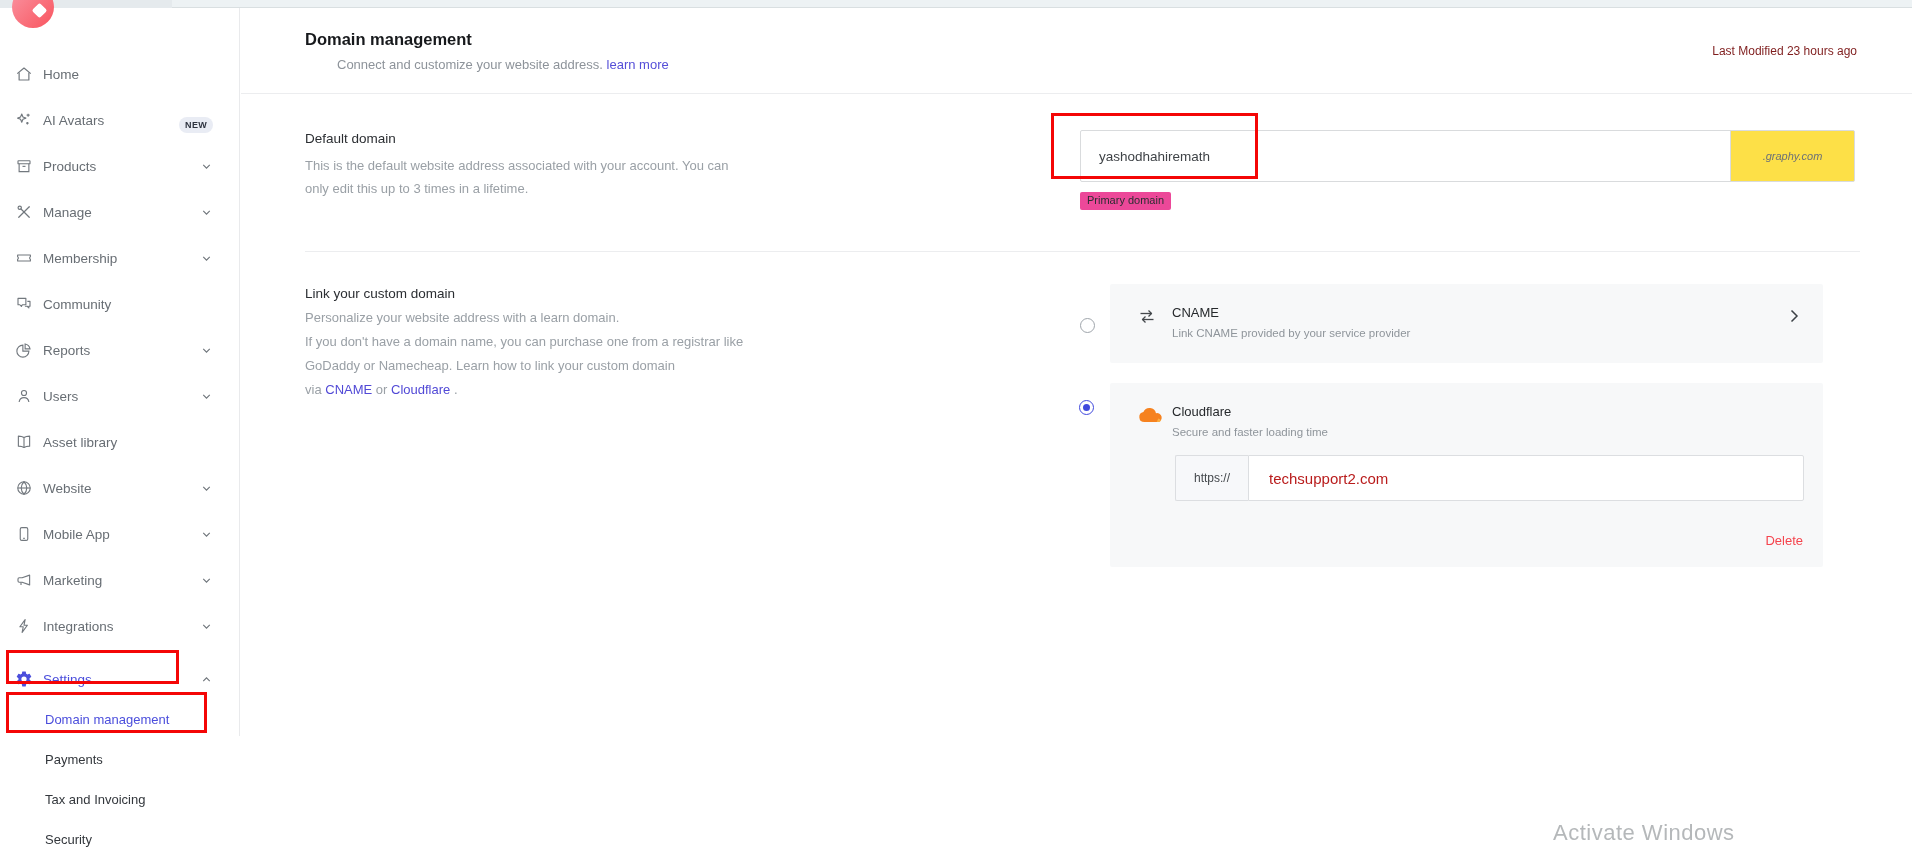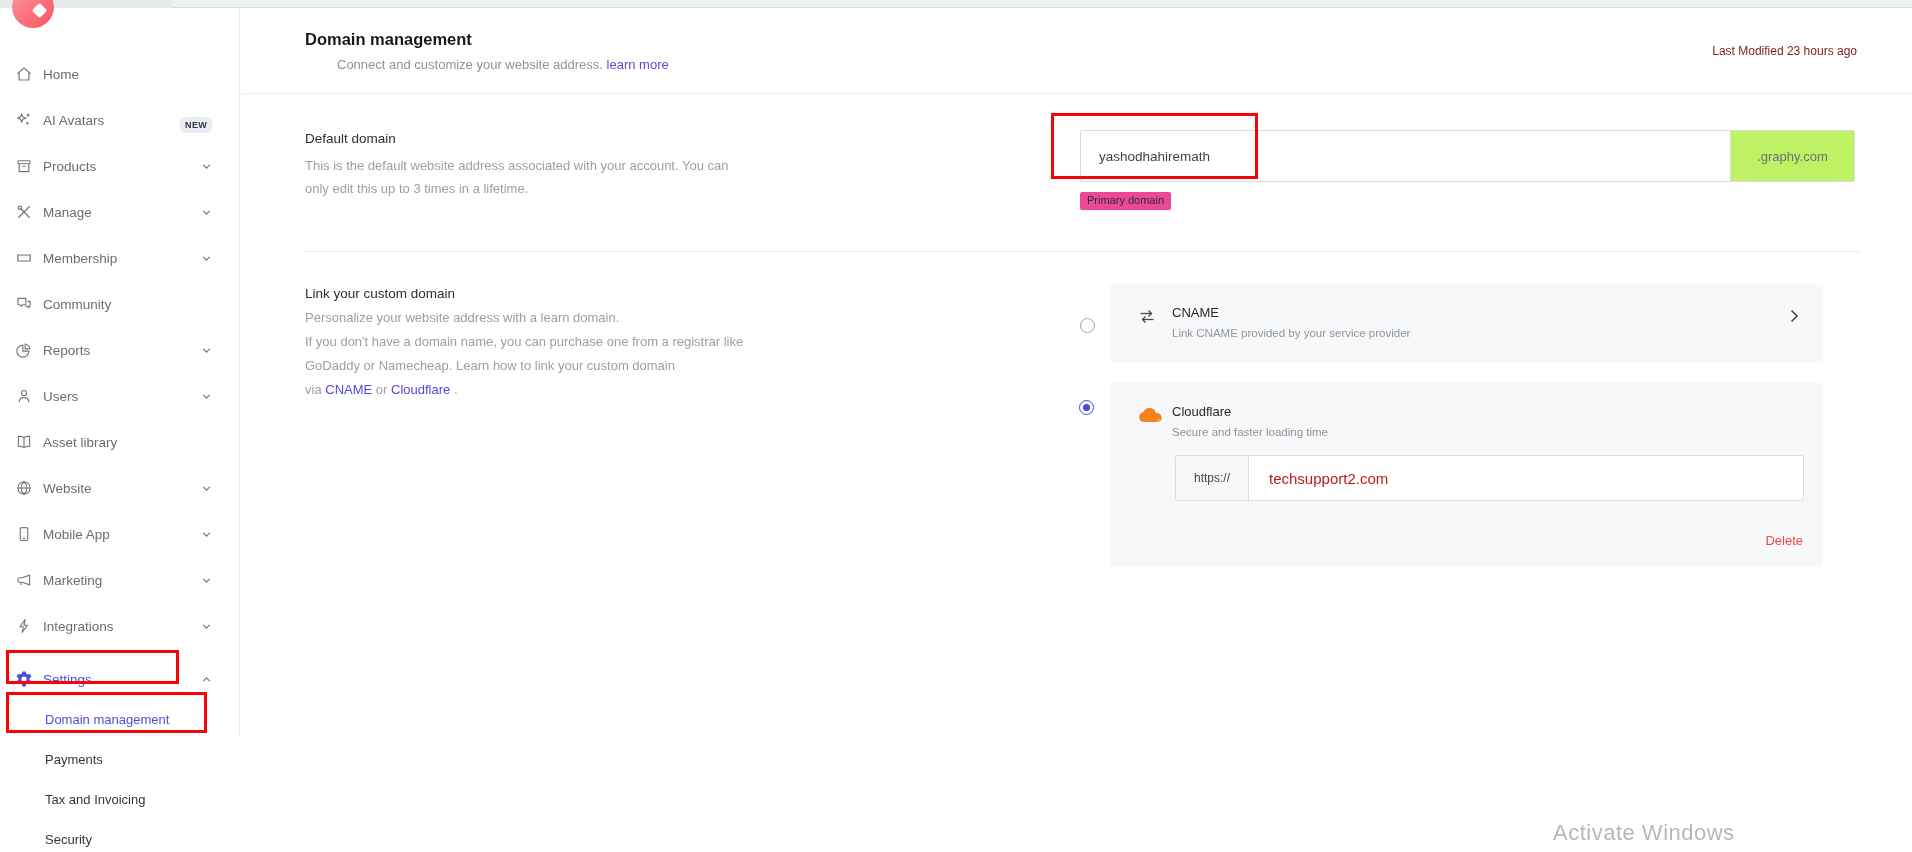--- a/index.html
+++ b/index.html
@@ -45,22 +45,22 @@
   .divider1 { position:absolute; left:0; top:85px; width:1671px; height:1px; background:#ecedef; }
   .divider2 { position:absolute; left:64px; top:243px; width:1555px; height:1px; background:#ecedef; }
 
   .sec-title { position:absolute; left:64px; font-size:13.5px; font-weight:500; color:#2b2e32; }
   .sec-desc { position:absolute; left:64px; font-size:13px; line-height:23px; color:#9aa0a6; }
 
   .dd-input { position:absolute; left:839px; top:122px; width:651px; height:52px;
     border:1px solid #d9dbdd; border-radius:2px 0 0 2px; padding-left:18px;
     font-family:"Liberation Sans",sans-serif; font-size:13.5px; color:#3f4347; outline:none; background:#fff; }
   .dd-suffix { position:absolute; left:1489px; top:122px; width:125px; height:52px;
-    background:#bef264; border:1px solid #d9dbdd; border-radius:0 2px 2px 0;
-    display:flex; align-items:center; justify-content:center; font-size:13px; color:#6b7177; }
+    background:#fde047; border:1px solid #d9dbdd; border-radius:0 2px 2px 0;
+    display:flex; align-items:center; justify-content:center; font-size:11px; color:#6b7177;font-style:italic; }
   .primary-badge { position:absolute; left:839px; top:184px; height:18px; padding:2px 7px;
     background:#ec4899; border-radius:2px; font-size:11px; color:#2b2e31; }
 
   .custom-desc { position:absolute; left:64px; top:298px; font-size:13px; line-height:24px; color:#9aa0a6; }
   .custom-desc a { color:#5149d6; text-decoration:none; cursor:pointer; }
 
   .opt-card { position:absolute; left:869px; width:713px; background:#f7f8f9; border-radius:2px; }
   .card-cname { top:276px; height:79px; cursor:pointer; }
   .card-cf { top:375px; height:184px; }
   .opt-title { position:absolute; left:62px; top:21px; font-size:13px; font-weight:500; color:#26292c; }

